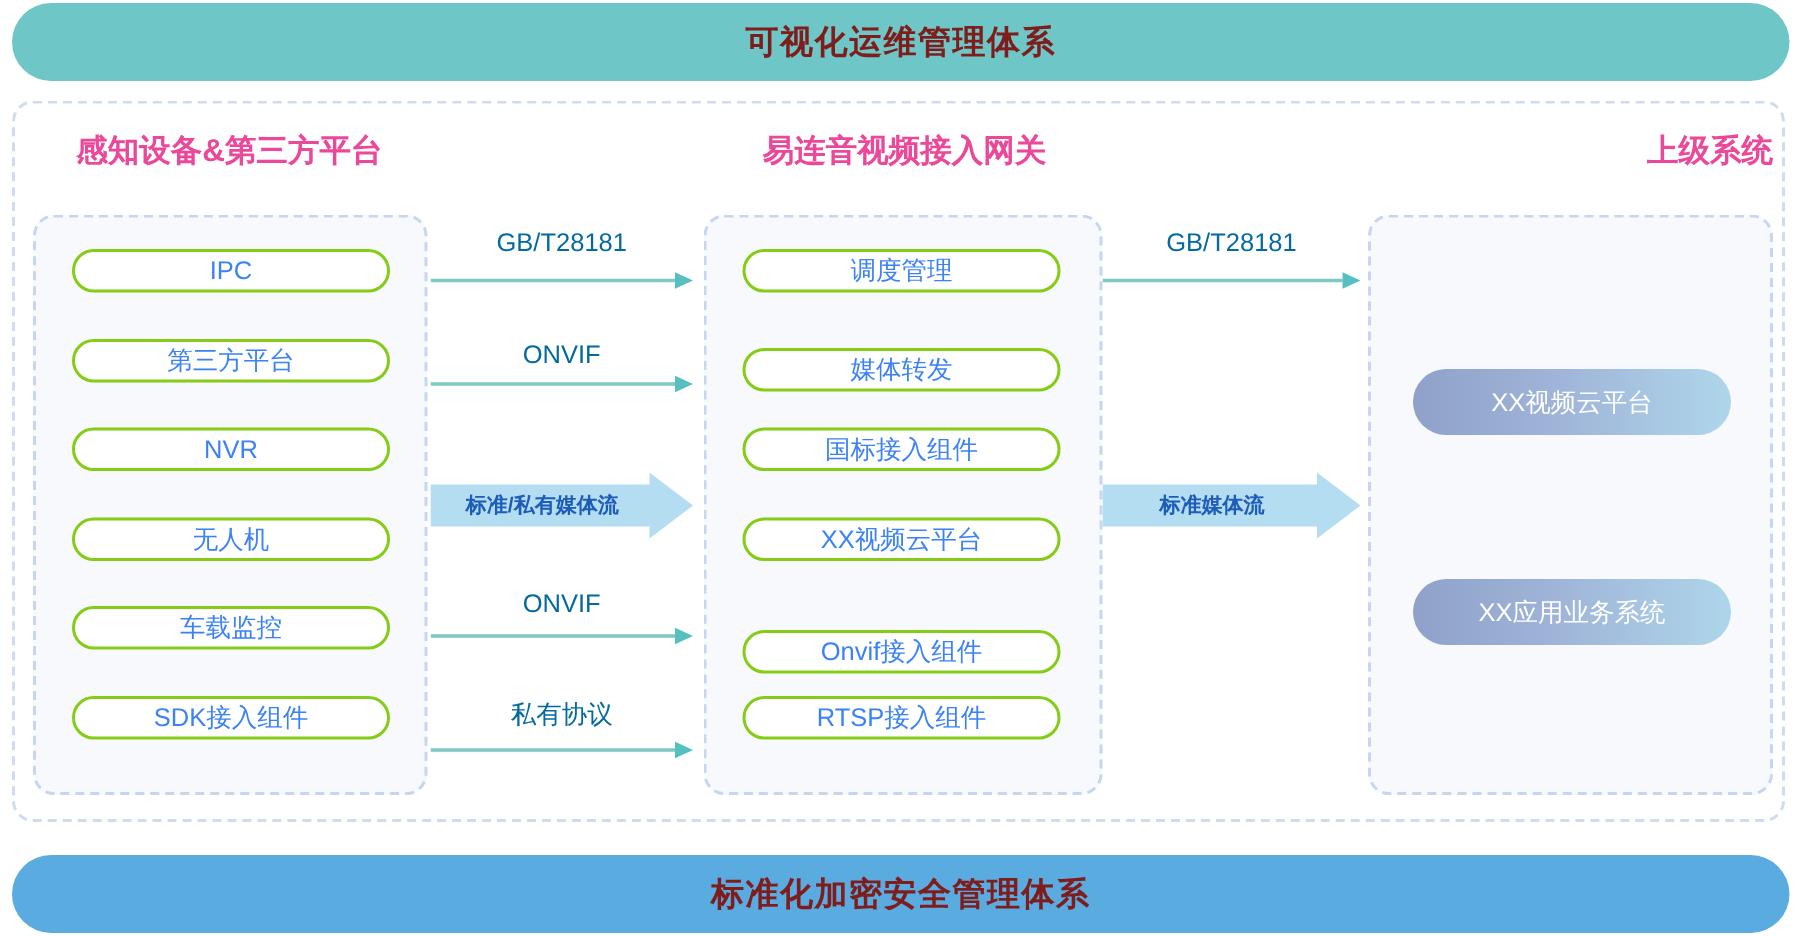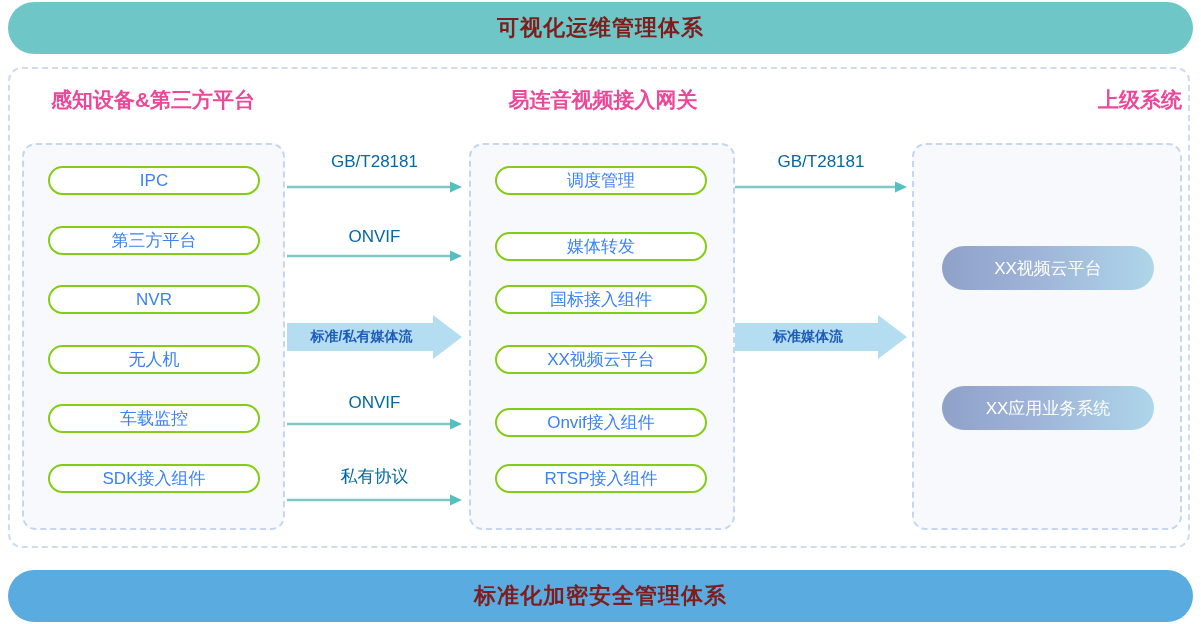--- a/index.html
+++ b/index.html
@@ -164,21 +164,21 @@
 <div class="pill pill-left" style="top:226px">第三方平台</div>
 <div class="pill pill-left" style="top:285px">NVR</div>
 <div class="pill pill-left" style="top:345px">无人机</div>
 <div class="pill pill-left" style="top:404px">车载监控</div>
 <div class="pill pill-left" style="top:464px">SDK接入组件</div>
 
 <div class="pill pill-mid" style="top:166px">调度管理</div>
 <div class="pill pill-mid" style="top:232px">媒体转发</div>
 <div class="pill pill-mid" style="top:285px">国标接入组件</div>
 <div class="pill pill-mid" style="top:345px">XX视频云平台</div>
-<div class="pill pill-mid" style="top:408px">Onvif接入组件</div>
+<div class="pill pill-mid" style="top:420px">Onvif接入组件</div>
 <div class="pill pill-mid" style="top:464px">RTSP接入组件</div>
 
 <div class="pill-grad" style="top:246px">XX视频云平台</div>
 <div class="pill-grad" style="top:386px">XX应用业务系统</div>
 
 <div class="arrow-label" style="left:287px; top:152px; width:175px;">GB/T28181</div>
 <div class="arrow-thin" style="left:287px; top:181px; width:175px;">
   <svg width="175" height="12" viewBox="0 0 175 12">
     <line x1="0" y1="6" x2="163" y2="6" stroke="#7fc9c4" stroke-width="2.4"></line>
     <polygon points="163,0.5 175,6 163,11.5" fill="#56bfc0"></polygon>

